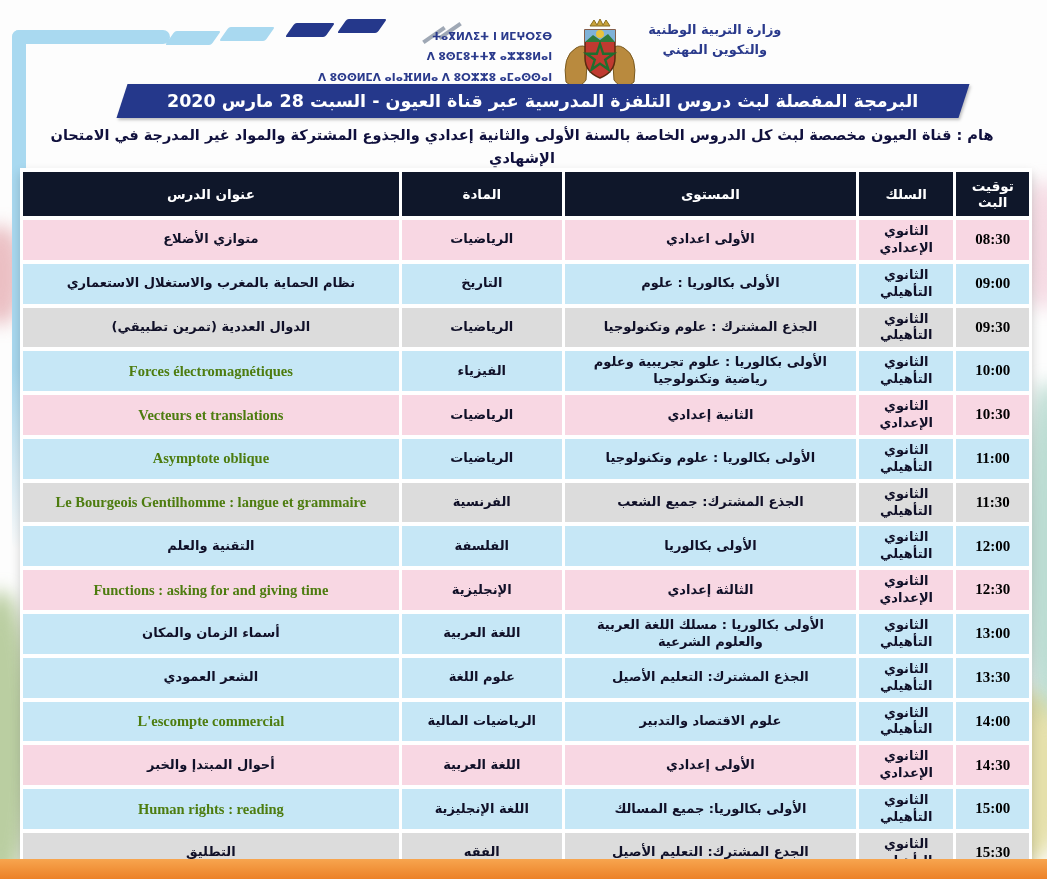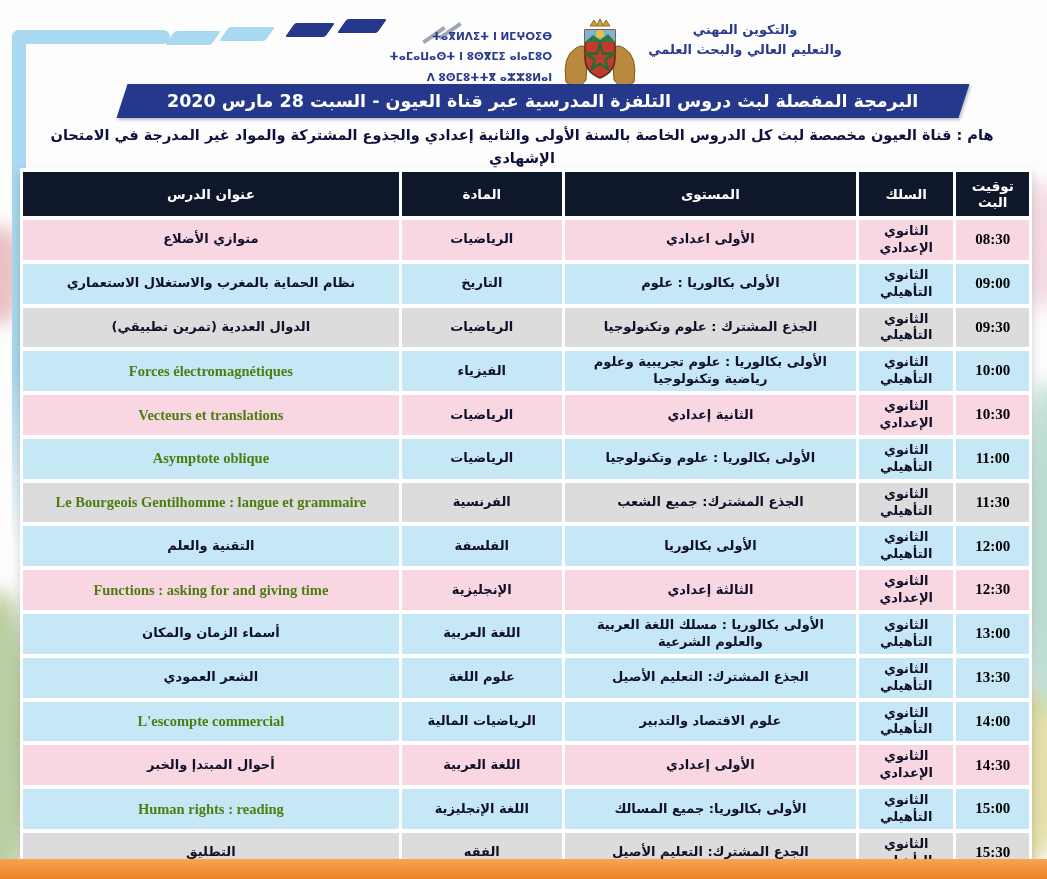--- a/index.html
+++ b/index.html
@@ -77,21 +77,20 @@
 <div class="dash lb d1"></div>
 <div class="dash lb d2"></div>
 <div class="dash nv d3"></div>
 <div class="dash nv d4"></div>
 <div class="tick t1"></div>
 <div class="tick t2"></div>
 
 <div class="gov-header">
   <div class="tifinagh">
     <div>ⵜⴰⴳⵍⴷⵉⵜ ⵏ ⵍⵎⵖⵔⵉⴱ</div>
-    <div>ⵜⴰⵎⴰⵡⴰⵙⵜ ⵏ ⵓⵙⴳⵎⵉ ⴰⵏⴰⵎⵓⵔ</div>
     <div>ⴷ ⵓⵙⵎⵓⵜⵜⴳ ⴰⵣⵣⵓⵍⴰⵏ</div>
     <div>ⴷ ⵓⵙⵙⵍⵎⴷ ⴰⵏⴰⴼⵍⵍⴰ ⴷ ⵓⵔⵣⵣⵓ ⴰⵎⴰⵙⵙⴰⵏ</div>
   </div>
   <div class="crest">
     <svg width="96" height="88" viewBox="0 0 96 88">
 
       <path d="M38 8 l4 -6 3 5 3 -6 3 6 3 -5 4 6 z" fill="#c8a23a" stroke="#8a6d1f" stroke-width="1"></path>
 
       <path d="M14 64 q-4 -26 10 -34 q8 -5 12 2 l-2 30 q-6 8 -12 8 z" fill="#b98a3e" stroke="#7a5a20" stroke-width="1"></path>
       <path d="M82 64 q4 -26 -10 -34 q-8 -5 -12 2 l2 30 q6 8 12 8 z" fill="#b98a3e" stroke="#7a5a20" stroke-width="1"></path>
@@ -99,22 +98,22 @@
       <path d="M33 12 h30 v28 q0 14 -15 20 q-15 -6 -15 -20 z" fill="#c03a30" stroke="#5c2a10" stroke-width="1.5"></path>
       <path d="M33 12 h30 v12 h-30 z" fill="#7fb2d8"></path>
       <path d="M33 24 l8 -7 7 5 8 -6 7 8 v0 h-30 z" fill="#2f7a3a"></path>
       <circle cx="48" cy="16" r="4" fill="#e8c23a"></circle>
       <path d="M48 26 l3.2 9.8 10.3 0 -8.3 6 3.2 9.8 -8.4 -6 -8.4 6 3.2 -9.8 -8.3 -6 10.3 0 z" fill="none" stroke="#1f6e2e" stroke-width="2.4"></path>
 
       <path d="M16 66 q32 12 64 0 l-2 8 q-30 10 -60 0 z" fill="#d8c27a" stroke="#8a6d1f" stroke-width="1"></path>
     </svg>
   </div>
   <div class="ministry-ar">
+    <div>وزارة التربية الوطنية</div>
     <div>والتكوين المهني</div>
-    <div>والتعليم العالي والبحث العلمي</div>
   </div>
 </div>
 
 <div class="banner">
   <span>البرمجة المفصلة لبث دروس التلفزة المدرسية عبر قناة العيون - السبت 28 مارس 2020</span>
 </div>
 
 <div class="note">
   <div>هام : قناة العيون مخصصة لبث كل الدروس الخاصة بالسنة الأولى والثانية إعدادي والجذوع المشتركة والمواد غير المدرجة في الامتحان الإشهادي</div>
   <div>بالنسبة للسنة الثالثة إعدادي و لجميع مسالك السنة الأولى بكالوريا</div>

